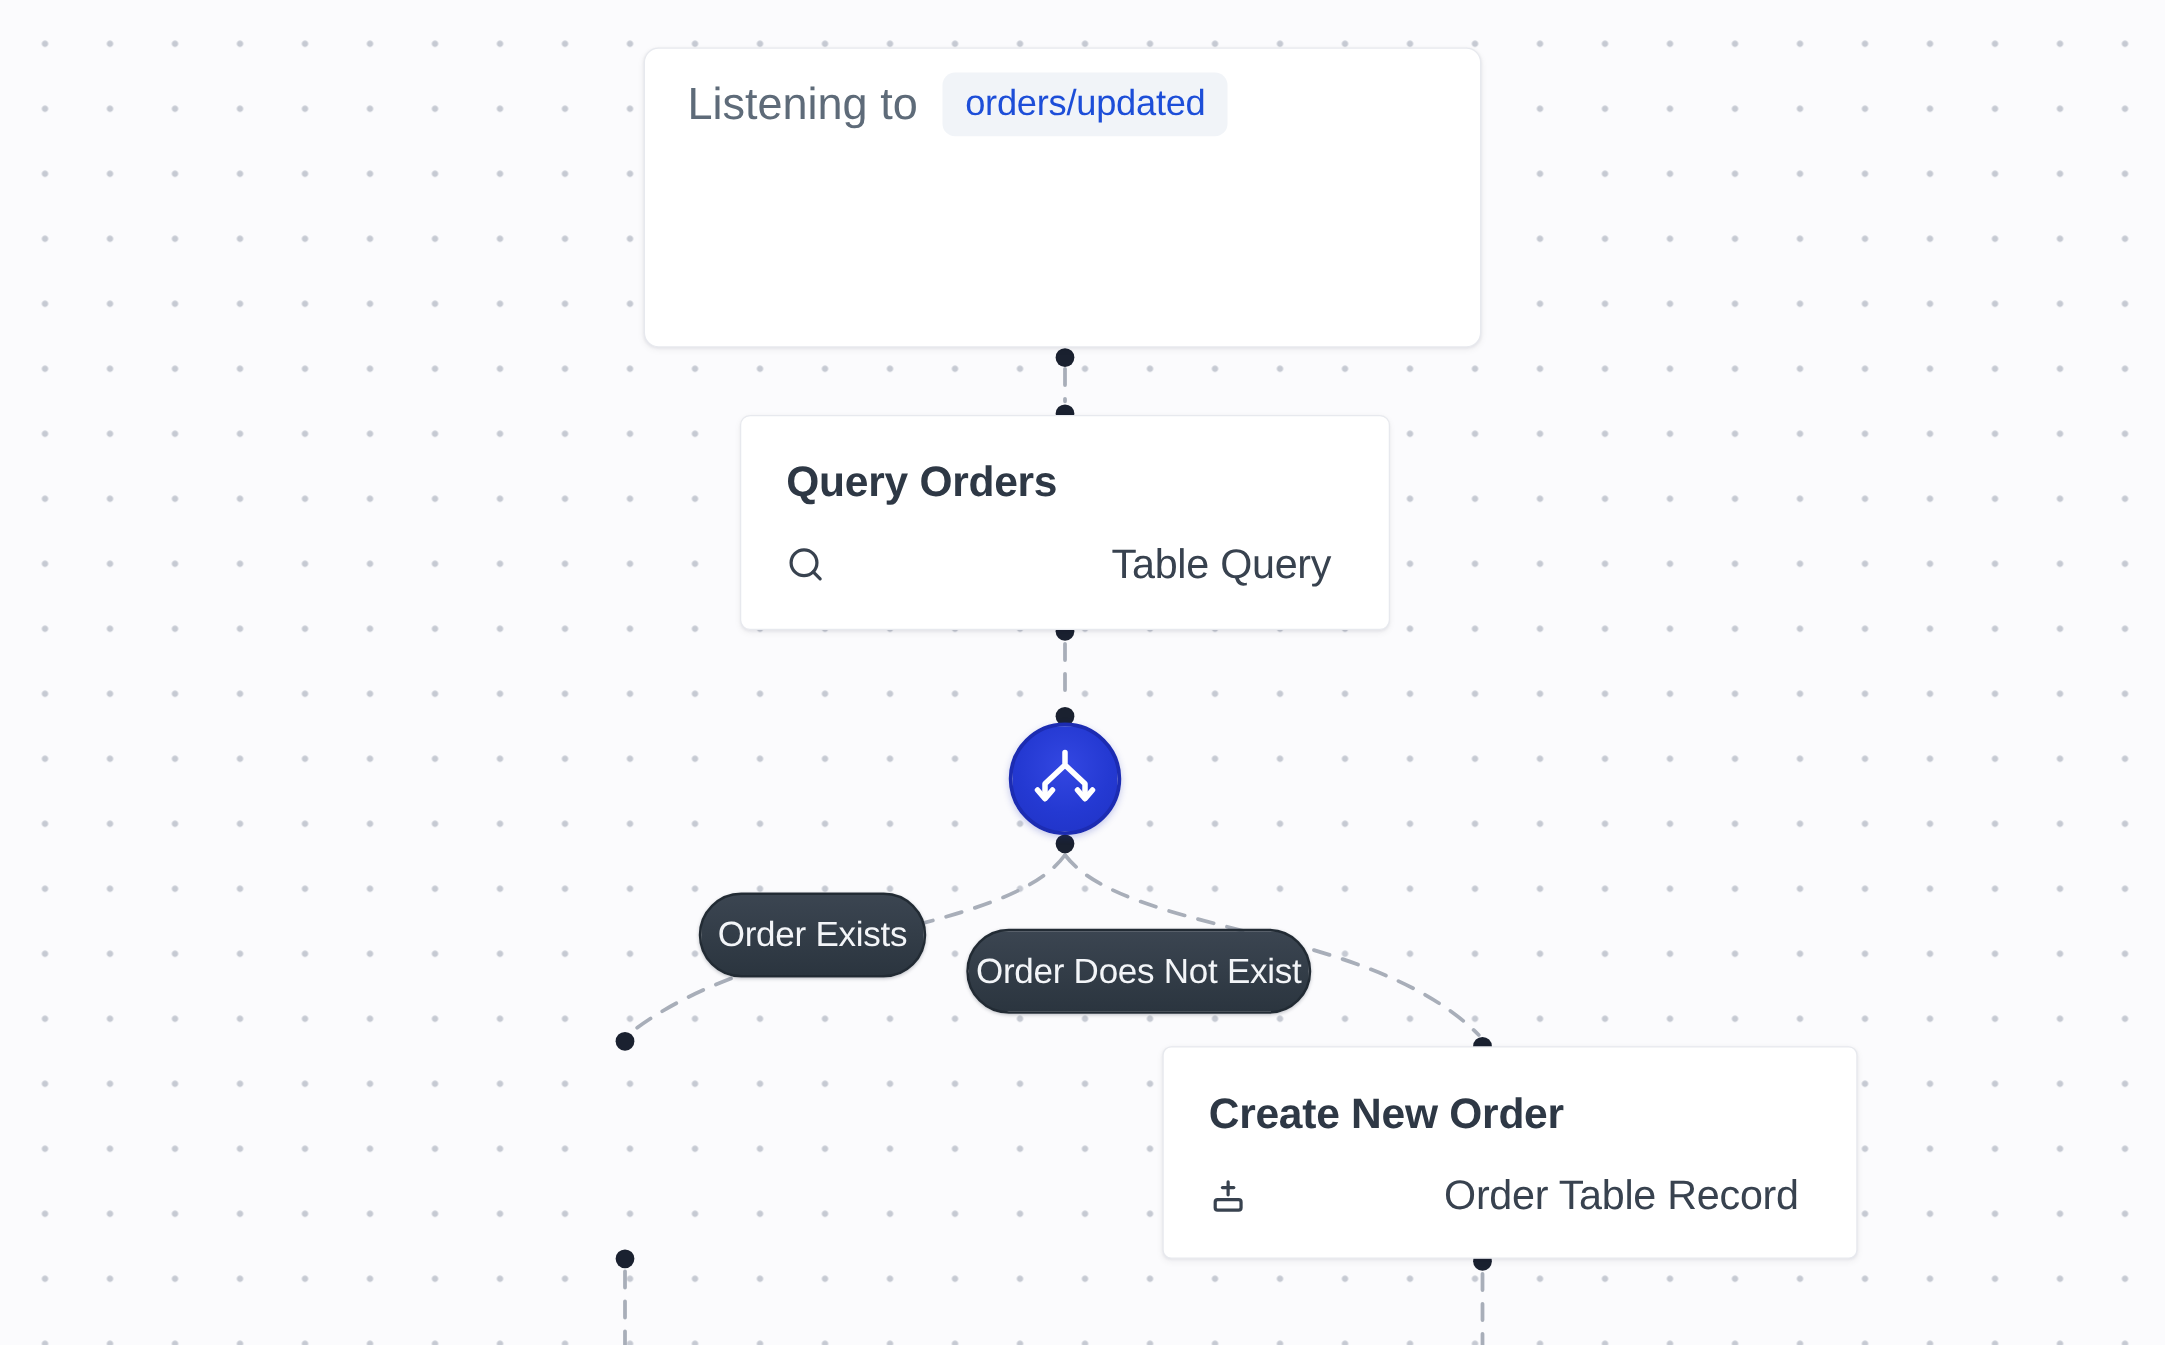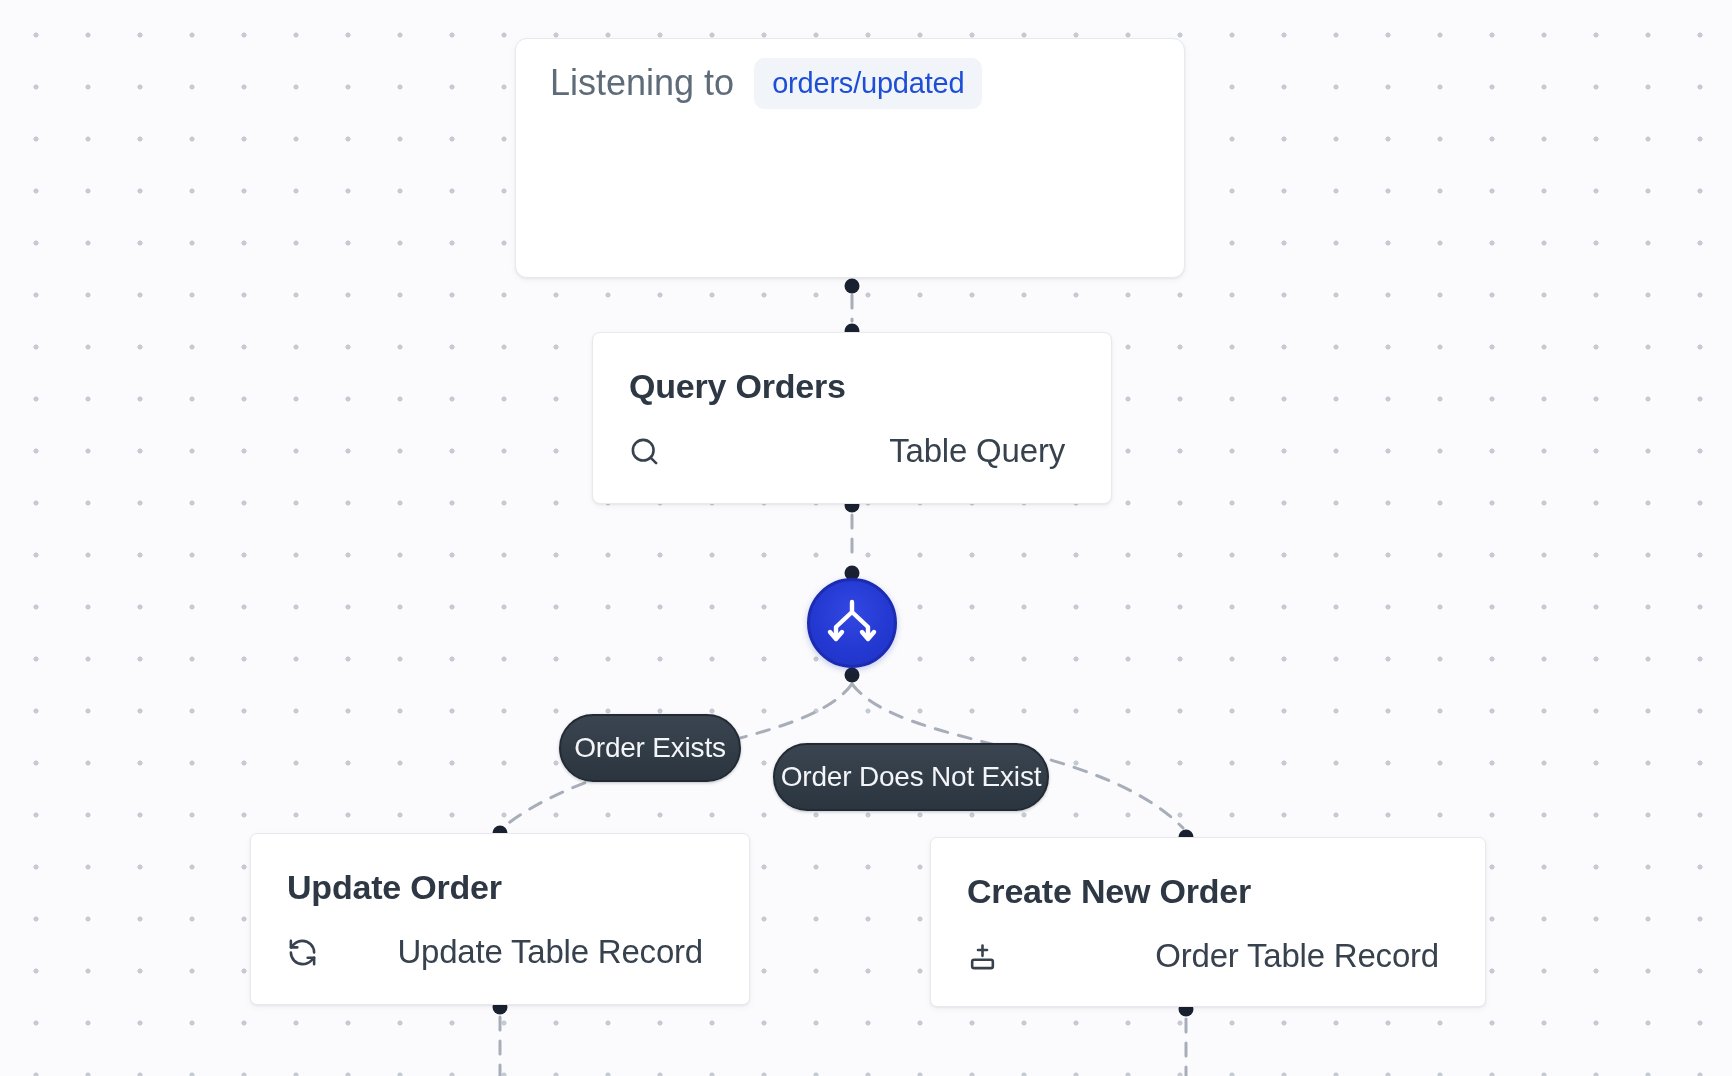--- a/index.html
+++ b/index.html
@@ -127,34 +127,20 @@
     </span>
   </div>
 
   <div class="branch-pill pill-left">
     <span>Order Exists</span>
   </div>
   <div class="branch-pill pill-right">
     <span>Order Does Not Exist</span>
   </div>
 
-  <div class="node-card action-card update-card">
-    <div class="node-title">Update Order</div>
-    <div class="node-action">
-      <span class="icon">
-        <svg width="31" height="31" viewBox="0 0 24 24" fill="none" stroke="#38424f" stroke-width="2" stroke-linecap="round" stroke-linejoin="round">
-          <path d="M21 12a9 9 0 0 0-9-9 9.75 9.75 0 0 0-6.74 2.74L3 8"></path>
-          <path d="M3 3v5h5"></path>
-          <path d="M3 12a9 9 0 0 0 9 9 9.75 9.75 0 0 0 6.74-2.74L21 16"></path>
-          <path d="M16 16h5v5"></path>
-        </svg>
-      </span>
-      <span>Update Table Record</span>
-    </div>
-  </div>
 
   <div class="node-card action-card create-card">
     <div class="node-title">Create New Order</div>
     <div class="node-action">
       <span class="icon">
         <svg width="31" height="31" viewBox="0 0 24 24" fill="none" stroke="#38424f" stroke-width="2" stroke-linecap="round" stroke-linejoin="round">
           <rect x="4" y="14.5" width="16" height="6.5" rx="1.5"></rect>
           <path d="M12 3.5v8"></path>
           <path d="M8.5 7h7"></path>
         </svg>

